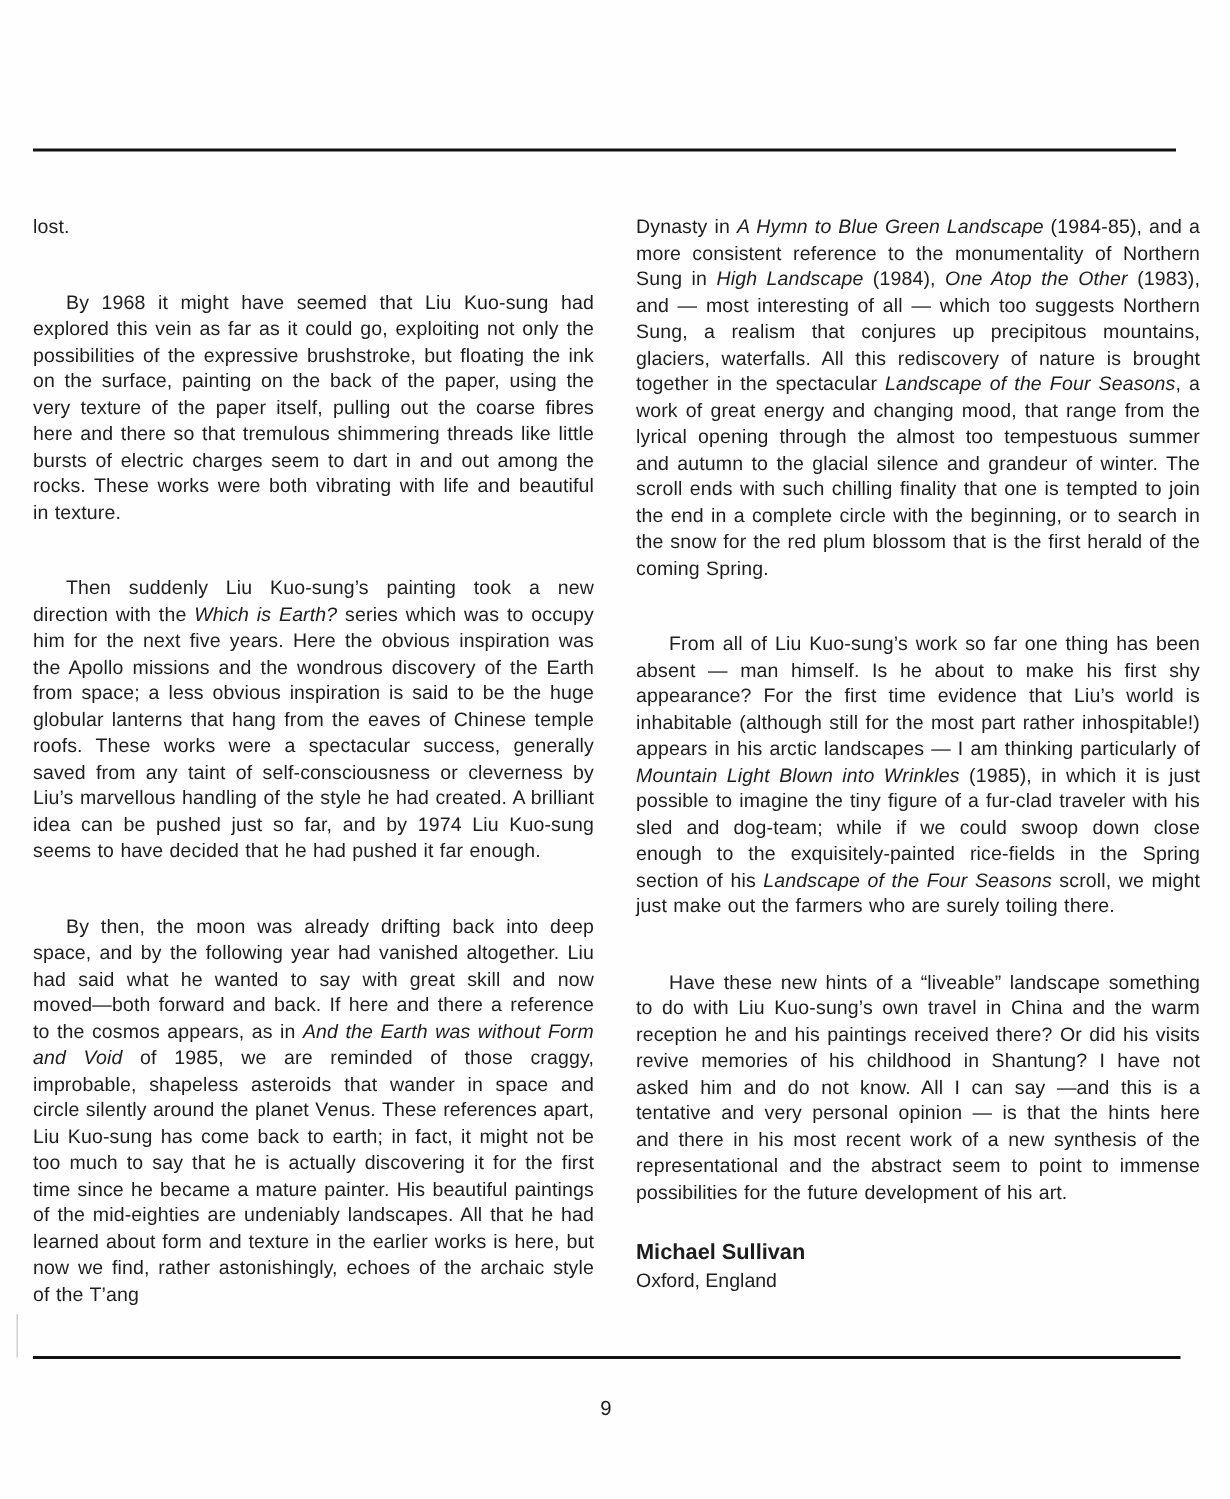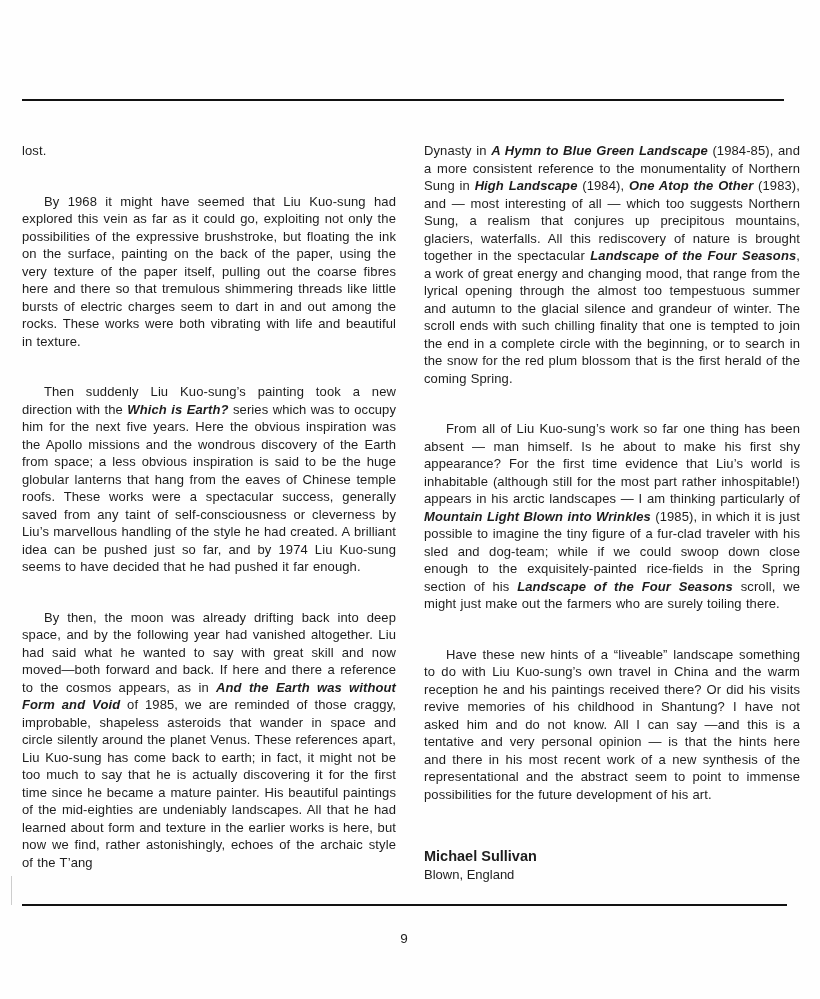--- a/index.html
+++ b/index.html
@@ -30,22 +30,22 @@
     text-align: justify;
     font-size: 13px;
     line-height: 17.5px;
     letter-spacing: 0.1px;
     word-spacing: 0.5px;
   }
   .column-left  { width: 374px; }
   .column-right { width: 376px; }
   .column p { margin: 0; }
   .column p.indent { text-indent: 22px; margin-top: 33px; }
-  .it { font-style: italic; font-weight: bold; }
-  .signature { position: absolute; left: 424px; top: 826px; margin-top: 21px; }
+  .it { font-style: italic; }
+  .signature { position: absolute; left: 424px; top: 826px; }
   .sig-name { font-weight: bold; font-size: 14.5px; line-height: 18px; }
   .sig-loc  { font-size: 13px; line-height: 16px; margin-top: 2px; }
   .page-number {
     position: absolute;
     left: 0; top: 931px;
     width: 808px;
     text-align: center;
     font-size: 13.5px;
   }
 </style>
@@ -65,21 +65,21 @@
       </div>
     <div class="column column-right" id="col-right">
         <p><span>Dynasty in </span><span class="it">A Hymn to Blue Green Landscape</span><span> (1984-85), and a more consistent reference to the monumentality of Northern Sung in </span><span class="it">High Landscape</span><span> (1984), </span><span class="it">One Atop the Other</span><span> (1983), and — most interesting of all — which too suggests Northern Sung, a realism that conjures up precipitous mountains, glaciers, waterfalls. All this rediscovery of nature is brought together in the spectacular </span><span class="it">Landscape of the Four Seasons</span><span>, a work of great energy and changing mood, that range from the lyrical opening through the almost too tempestuous summer and autumn to the glacial silence and grandeur of winter. The scroll ends with such chilling finality that one is tempted to join the end in a complete circle with the beginning, or to search in the snow for the red plum blossom that is the first herald of the coming Spring.</span></p>
         <p class="indent"><span>From all of Liu Kuo-sung’s work so far one thing has been absent — man himself. Is he about to make his first shy appearance? For the first time evidence that Liu’s world is inhabitable (although still for the most part rather inhospitable!) appears in his arctic landscapes — I am thinking particularly of </span><span class="it">Mountain Light Blown into Wrinkles</span><span> (1985), in which it is just possible to imagine the tiny figure of a fur-clad traveler with his sled and dog-team; while if we could swoop down close enough to the exquisitely-painted rice-fields in the Spring section of his </span><span class="it">Landscape of the Four Seasons</span><span> scroll, we might just make out the farmers who are surely toiling there.</span></p>
         <p class="indent"><span>Have these new hints of a “liveable” landscape something to do with Liu Kuo-sung’s own travel in China and the warm reception he and his paintings received there? Or did his visits revive memories of his childhood in Shantung? I have not asked him and do not know. All I can say —and this is a tentative and very personal opinion — is that the hints here and there in his most recent work of a new synthesis of the representational and the abstract seem to point to immense possibilities for the future development of his art.</span></p>
       </div>
   </div>
 
   <div class="signature">
     <div class="sig-name">Michael Sullivan</div>
-    <div class="sig-loc">Blown, England</div>
+    <div class="sig-loc">Oxford, England</div>
   </div>
 
   <div class="scan-edge"></div>
 
   <div class="rule rule-bottom"></div>
 
   <div class="page-number">9</div>
 
 </div>
 

